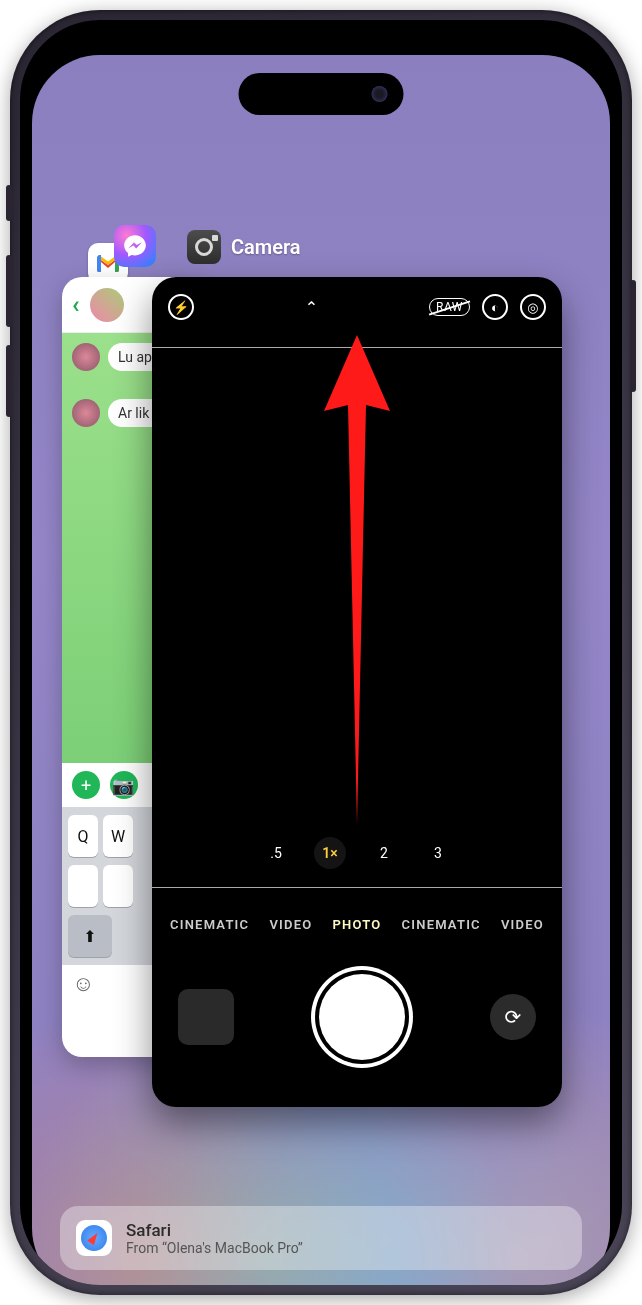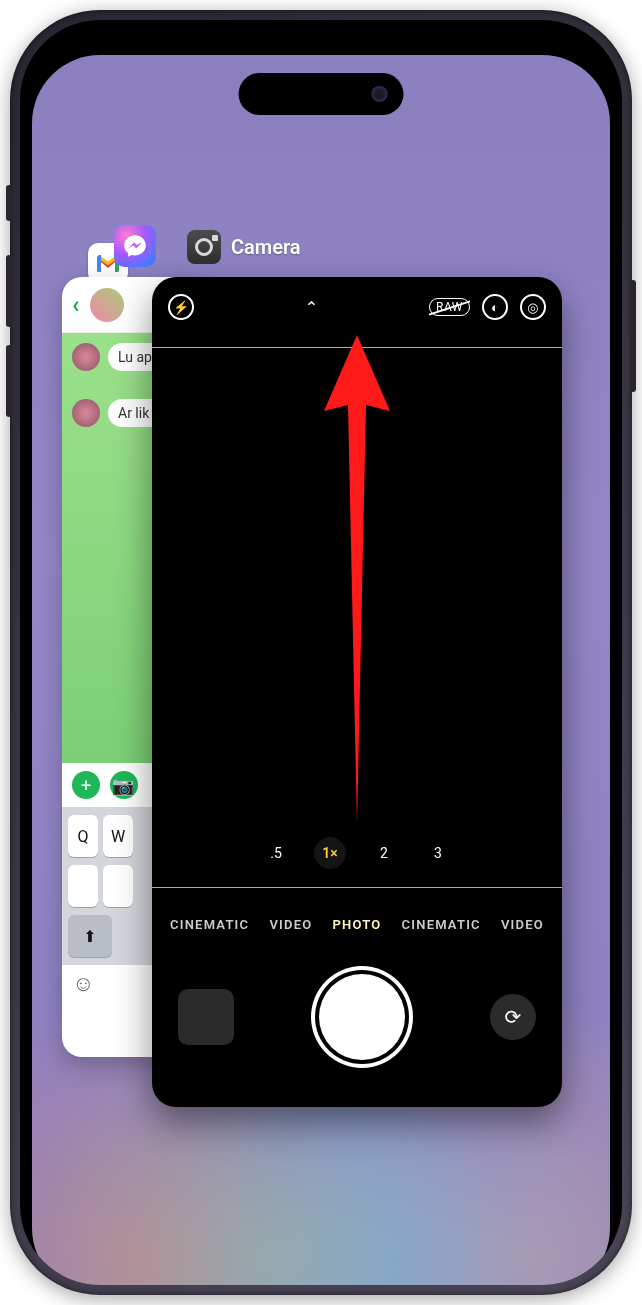--- a/index.html
+++ b/index.html
@@ -253,16 +253,27 @@
           <span class="flip">⟳</span>
         </div>
       </div>
 
       <div class="arrow-overlay">
         <svg viewBox="0 0 70 490">
           <polygon points="35,0 68,76 44,70 44,70 35,490 26,70 2,76" fill="#ff1a1a"></polygon>
         </svg>
       </div>
 
+      <div class="handoff">
+        <span class="ic-safari">
+          <span class="compass">
+              <span class="needle"></span>
+            </span>
+        </span>
+        <div>
+          <div class="t1">Safari</div>
+          <div class="t2">From “Olena's MacBook Pro”</div>
+        </div>
+      </div>
 
     </div>
   </div>
 </div>
 
 </body></html>

